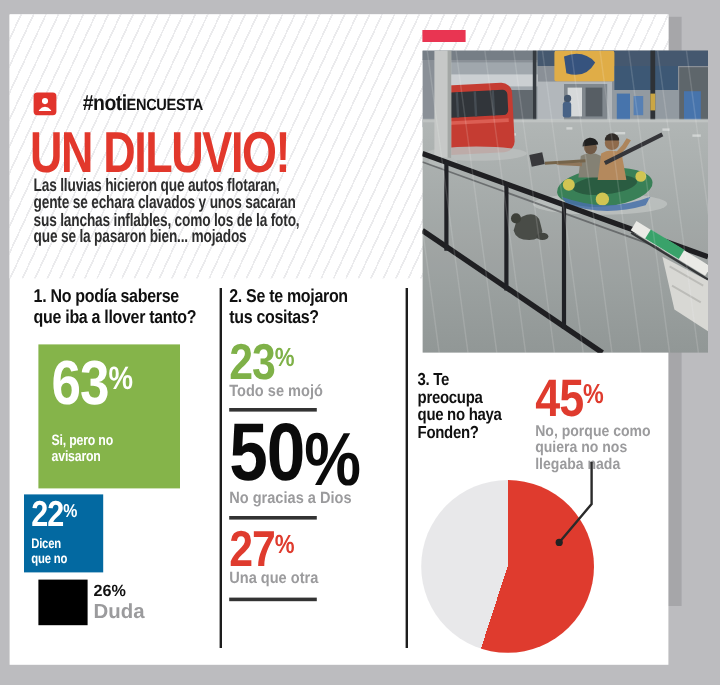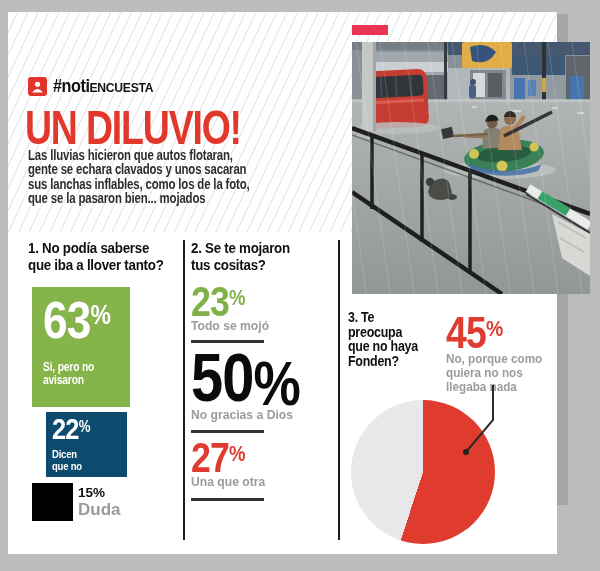--- a/index.html
+++ b/index.html
@@ -7,21 +7,21 @@
   .stage{position:relative;width:600px;height:571px;background:#bcbcbf;
          font-family:"Liberation Sans",sans-serif;overflow:hidden}
   .abs{position:absolute}
   .card{left:8px;top:12px;width:549px;height:542px;background:#ffffff}
   .hatch{left:0;top:0;width:549px;height:220px;
          background:repeating-linear-gradient(115deg,#ffffff 0 8px,#ebebed 8px 9.4px)}
   .grayband{left:556px;top:14px;width:12px;height:491px;background:#a6a6a9}
   .redbar{left:352px;top:25px;width:36px;height:10px;background:#e93552}
   .photo{left:352px;top:42px;width:238px;height:252px}
 
-  .brand{left:20px;top:64px;display:flex;align-items:center;gap:6px}
+  .brand{left:20px;top:64px;display:flex;align-items:center;gap:22px}
   .logo{width:19px;height:19px;background:#e1342c;border-radius:3px;display:flex;
         align-items:center;justify-content:center;flex:0 0 auto}
   .tag{display:flex;align-items:baseline;transform:scaleX(.9);transform-origin:0 0;color:#121212}
   .t1{font-size:18px;font-weight:bold;letter-spacing:-.5px}
   .t2{font-size:13.5px;font-weight:bold;letter-spacing:-.3px}
 
   .title{left:17px;top:88px;font-size:48px;font-weight:bold;color:#e2382c;
          letter-spacing:-1.5px;transform:scaleX(.78);transform-origin:0 0;white-space:nowrap}
   .sub{left:20px;top:136px;font-size:15px;font-weight:bold;color:#2d2d2d;
        line-height:14.4px;letter-spacing:-.2px;transform:scaleX(.76);transform-origin:0 0;
@@ -35,22 +35,22 @@
 
   .pct{display:flex;align-items:flex-start;font-weight:bold;transform:scaleX(.85);
        transform-origin:0 0;letter-spacing:-1px;line-height:.76em;white-space:nowrap}
   .pct .sym{font-size:52%;line-height:1;margin-top:.04em;letter-spacing:0}
   .pct.bigsym .sym{font-size:92%;margin-top:0}
 
   .glabel{font-size:13.5px;font-weight:bold;color:#9b9b9d;transform:scaleX(.9);
           transform-origin:0 0;white-space:pre-line;line-height:13.8px}
   .rule{width:73px;height:3px;background:#333}
 
-  .greenbox{left:24px;top:275px;width:98px;height:120px;background:#85b44a;color:#fff}
-  .redbox{left:38px;top:400px;width:81px;height:65px;background:#0c4a6e;color:#fff}
+  .greenbox{left:24px;top:275px;width:118px;height:120px;background:#85b44a;color:#fff}
+  .redbox{left:12px;top:400px;width:66px;height:65px;background:#0369a1;color:#fff}
   .blackbox{left:24px;top:471px;width:41px;height:38px;background:#000}
   .wlabel{font-size:12.5px;font-weight:bold;color:#fff;transform:scaleX(.82);
           transform-origin:0 0;white-space:pre-line;line-height:12.5px;letter-spacing:-.2px}
   .k15{font-size:13.5px;font-weight:bold;color:#111}
   .kduda{font-size:17px;font-weight:bold;color:#9b9b9d}
 
   .pie{left:343px;top:388px;width:144px;height:144px;border-radius:50%;
        background:conic-gradient(#df3b2e 0deg 198deg,#e8e8ea 198deg 360deg)}
 </style>
 </head>
@@ -99,21 +99,21 @@
     <div class="abs redbox">
       <div class="abs pct" style="left:6px;top:6px;font-size:30px">
         <span class="n">22</span>
           <span class="sym">%</span>
       </div>
       <div class="abs wlabel" style="left:6px;top:36px;font-size:11.5px;line-height:12px">Dicen
 que no</div>
     </div>
 
     <div class="abs blackbox"></div>
-    <div class="abs k15" style="left:70px;top:473px">15%</div>
+    <div class="abs k15" style="left:70px;top:473px">26%</div>
     <div class="abs kduda" style="left:70px;top:488px">Duda</div>
 
     <div class="abs qtitle" style="left:183px;top:228px">2. Se te mojaron
 tus cositas?</div>
 
     <div class="abs pct" style="left:183px;top:274px;font-size:42px;color:#7fb148">
       <span class="n">23</span>
         <span class="sym">%</span>
     </div>
     <div class="abs glabel" style="left:183px;top:307px">Todo se mojó</div>

